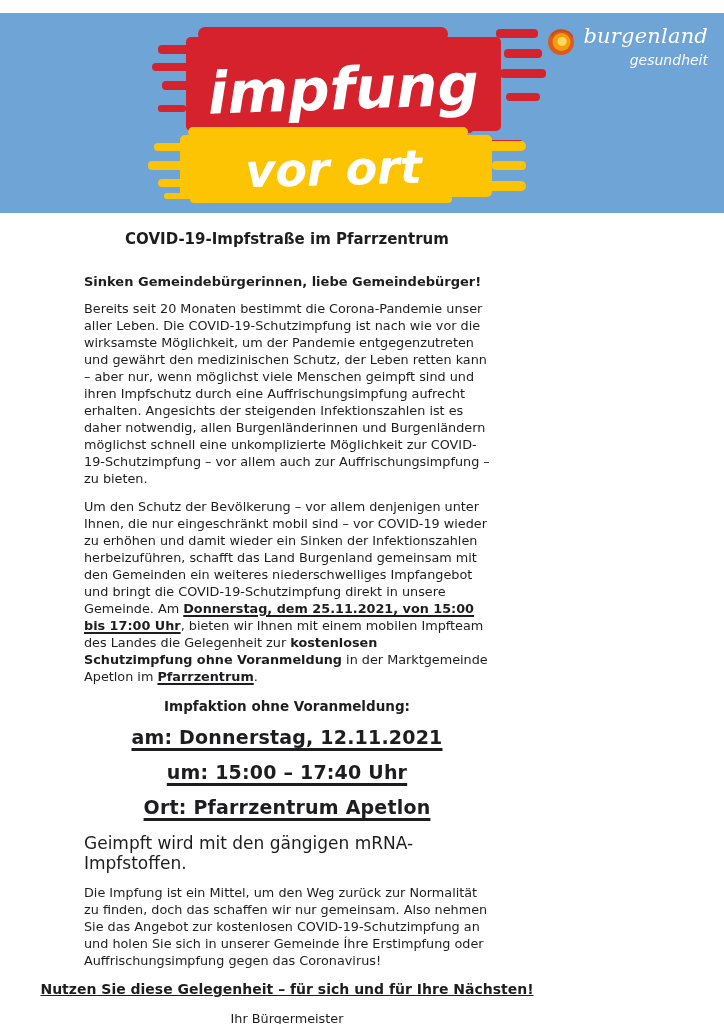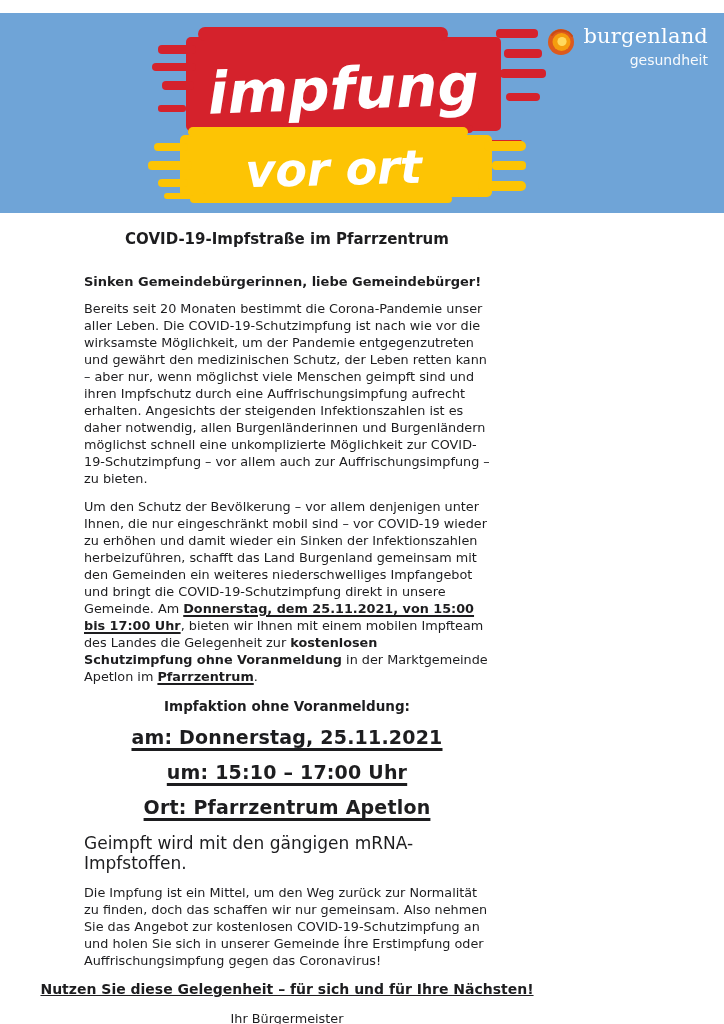--- a/index.html
+++ b/index.html
@@ -6,21 +6,21 @@
   html,body { margin:0; padding:0; background:#ffffff; }
   .page {
     position:relative; width:724px; height:1024px; background:#ffffff;
     font-family:"DejaVu Sans","Liberation Sans",sans-serif; color:#1d1d1f;
     overflow:hidden; margin:0 auto;
   }
 
   
   .banner { position:absolute; top:13px; left:0; width:724px; height:200px; }
   .brush-svg { position:absolute; left:128px; top:0; }
-  .brand { position:absolute; top:12px; right:16px; display:flex; align-items:flex-start; color:#ffffff; }
+  .brand { position:absolute; top:12px; right:16px; display:flex; align-items:flex-start; color:#ffffff;font-style:italic; }
   .brand-icon { margin-right:6px; margin-top:1px; }
   .brand-text { display:flex; flex-direction:column; align-items:flex-end; }
   .brand-name { font-family:"DejaVu Serif","Liberation Serif",serif; font-size:21px; line-height:1.1; letter-spacing:.2px; }
   .brand-sub { font-size:14px; margin-top:4px; opacity:.95; }
 
   
   .content { position:absolute; top:213px; left:0; width:574px; }
   .title-line { text-align:center; font-weight:bold; font-size:15px; line-height:18px; margin:17px 40px 0; }
   .title-line + .title-line { margin-top:15px; }
   .salutation { margin:26px 84px 0; font-weight:bold; font-size:13px; }
@@ -98,22 +98,22 @@
 
     <div class="title-line">COVID-19-Impfstraße im Pfarrzentrum</div>
 
     <div class="salutation">Sinken Gemeindebürgerinnen, liebe Gemeindebürger!</div>
 
     <p class="para"><span>Bereits seit 20 Monaten bestimmt die Corona-Pandemie unser aller Leben. Die COVID-19-Schutzimpfung ist nach wie vor die wirksamste Möglichkeit, um der Pandemie entgegenzutreten und gewährt den medizinischen Schutz, der Leben retten kann – aber nur, wenn möglichst viele Menschen geimpft sind und ihren Impfschutz durch eine Auffrischungsimpfung aufrecht erhalten. Angesichts der steigenden Infektionszahlen ist es daher notwendig, allen Burgenländerinnen und Burgenländern möglichst schnell eine unkomplizierte Möglichkeit zur COVID-19-Schutzimpfung – vor allem auch zur Auffrischungsimpfung – zu bieten.</span></p>
     <p class="para"><span>Um den Schutz der Bevölkerung – vor allem denjenigen unter Ihnen, die nur eingeschränkt mobil sind – vor COVID-19 wieder zu erhöhen und damit wieder ein Sinken der Infektionszahlen herbeizuführen, schafft das Land Burgenland gemeinsam mit den Gemeinden ein weiteres niederschwelliges Impfangebot und bringt die COVID-19-Schutzimpfung direkt in unsere Gemeinde. Am </span><span class="b u">Donnerstag, dem 25.11.2021, von 15:00 bis 17:00 Uhr</span><span>, bieten wir Ihnen mit einem mobilen Impfteam des Landes die Gelegenheit zur </span><span class="b">kostenlosen Schutzimpfung ohne Voranmeldung</span><span> in der Marktgemeinde Apetlon im </span><span class="b u">Pfarrzentrum</span><span>.</span></p>
 
     <div class="impfaktion">Impfaktion ohne Voranmeldung:</div>
 
-    <div class="event-line">am: Donnerstag, 25.11.2021</div>
-    <div class="event-line">um: 15:10 – 17:00 Uhr</div>
+    <div class="event-line">am: Donnerstag, 12.11.2021</div>
+    <div class="event-line">um: 15:00 – 17:40 Uhr</div>
     <div class="event-line">Ort: Pfarrzentrum Apetlon</div>
 
     <p class="vaccine-note">Geimpft wird mit den gängigen mRNA-Impfstoffen.</p>
 
     <p class="para"><span>Die Impfung ist ein Mittel, um den Weg zurück zur Normalität zu finden, doch das schaffen wir nur gemeinsam. Also nehmen Sie das Angebot zur kostenlosen COVID-19-Schutzimpfung an und holen Sie sich in unserer Gemeinde Íhre Erstimpfung oder Auffrischungsimpfung gegen das Coronavirus!</span></p>
 
     <div class="cta">Nutzen Sie diese Gelegenheit – für sich und für Ihre Nächsten!</div>
 
     <div class="sig-block">
       <div class="sig-role">Ihr Bürgermeister</div>

